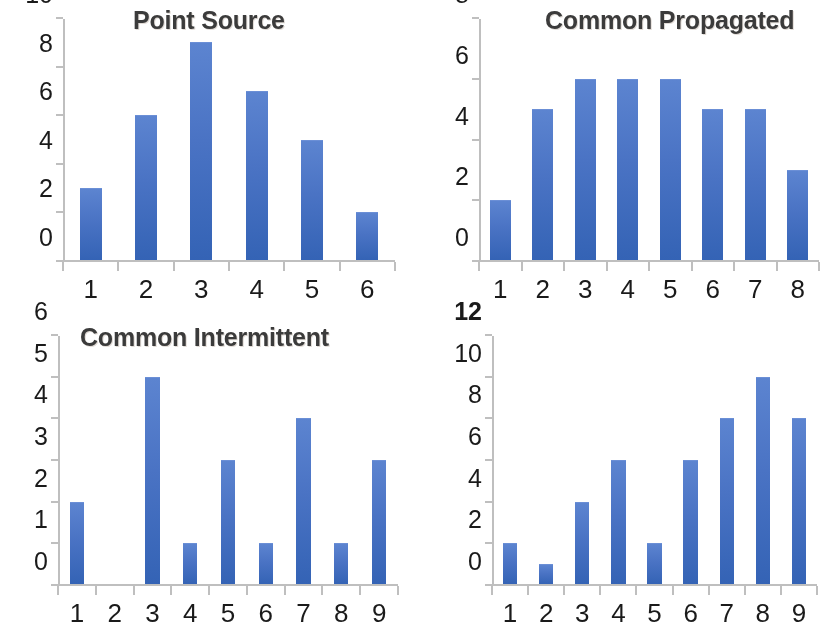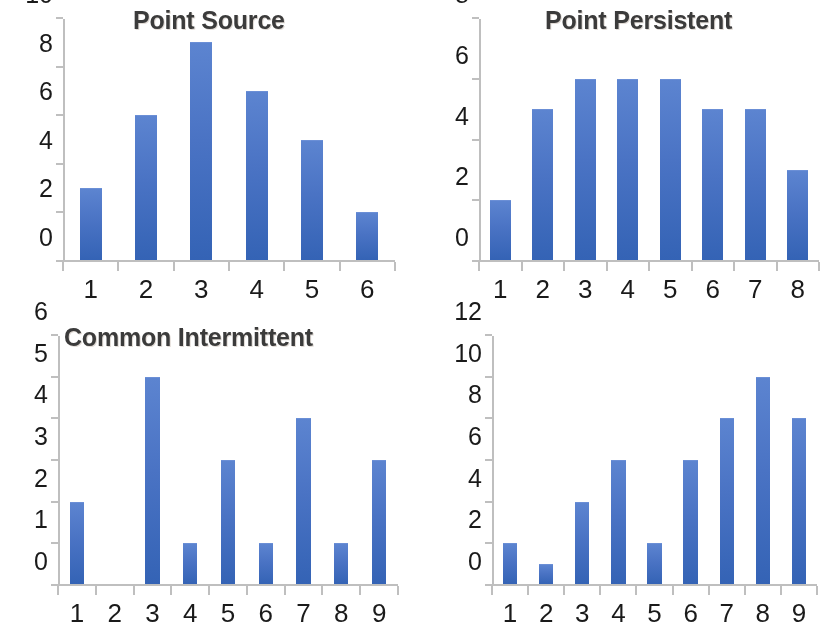--- a/index.html
+++ b/index.html
@@ -105,21 +105,21 @@
   .bar {
     position: absolute;
     bottom: 2px;
     background: linear-gradient(to bottom, #5c84d0 0%, #4a73c4 45%, #3463b5 100%);
     border-top: 1px solid #6b8fd6;
   }
 
   
   #panel-point-source .chart-title { left: 133px; }
   #panel-common-persistent .chart-title { left: 126px; }
-  #panel-common-intermittent .chart-title { left: 64px; }
+  #panel-common-intermittent .chart-title { left: 80px; }
   #panel-propagated .chart-title { left: 160px; }
 
   #panel-point-source .plot-wrap      { left: 63px; top: 19px; width: 332px; height: 243px; }
   #panel-common-persistent .plot-wrap { left: 60px; top: 19px; width: 340px; height: 243px; }
   #panel-common-intermittent .plot-wrap { left: 58px; top: 19px; width: 340px; height: 250px; }
   #panel-propagated .plot-wrap        { left: 73px; top: 19px; width: 325px; height: 250px; }
 </style>
 </head>
 <body>
 
@@ -158,21 +158,21 @@
         <div class="bar" style="left: 5%; width: 6.66667%; height: calc(30% - 2px);"></div>
         <div class="bar" style="left: 21.6667%; width: 6.66667%; height: calc(60% - 2px);"></div>
         <div class="bar" style="left: 38.3333%; width: 6.66667%; height: calc(90% - 2px);"></div>
         <div class="bar" style="left: 55%; width: 6.66667%; height: calc(70% - 2px);"></div>
         <div class="bar" style="left: 71.6667%; width: 6.66667%; height: calc(50% - 2px);"></div>
         <div class="bar" style="left: 88.3333%; width: 6.66667%; height: calc(20% - 2px);"></div>
       </div>
   </div>
 
   <div class="chart-panel" id="panel-common-persistent">
-    <div class="chart-title">Point Persistent</div>
+    <div class="chart-title">Common Propagated</div>
     <div class="plot-wrap">
       <div class="y-axis-line"></div>
       <div class="x-axis-line"></div>
     <div class="y-tick" style="bottom: calc(0% - 1px);"></div>
         <div class="y-tick-label" style="bottom: 0%;">0</div>
         <div class="y-tick" style="bottom: calc(25% - 1px);"></div>
         <div class="y-tick-label" style="bottom: 25%;">2</div>
         <div class="y-tick" style="bottom: calc(50% - 1px);"></div>
         <div class="y-tick-label" style="bottom: 50%;">4</div>
         <div class="y-tick" style="bottom: calc(75% - 1px);"></div>
@@ -266,21 +266,21 @@
         <div class="y-tick-label" style="bottom: 16.6667%;">2</div>
         <div class="y-tick" style="bottom: calc(33.3333% - 1px);"></div>
         <div class="y-tick-label" style="bottom: 33.3333%;">4</div>
         <div class="y-tick" style="bottom: calc(50% - 1px);"></div>
         <div class="y-tick-label" style="bottom: 50%;">6</div>
         <div class="y-tick" style="bottom: calc(66.6667% - 1px);"></div>
         <div class="y-tick-label" style="bottom: 66.6667%;">8</div>
         <div class="y-tick" style="bottom: calc(83.3333% - 1px);"></div>
         <div class="y-tick-label" style="bottom: 83.3333%;">10</div>
         <div class="y-tick" style="bottom: calc(100% - 1px);"></div>
-        <div class="y-tick-label" style="bottom: 100%;">12</div>
+        <div class="y-tick-label" style="bottom: 100%; font-weight: bold;">12</div>
         <div class="x-tick" style="left: calc(0% - 1px);"></div>
         <div class="x-tick" style="left: calc(11.1111% - 1px);"></div>
         <div class="x-tick" style="left: calc(22.2222% - 1px);"></div>
         <div class="x-tick" style="left: calc(33.3333% - 1px);"></div>
         <div class="x-tick" style="left: calc(44.4444% - 1px);"></div>
         <div class="x-tick" style="left: calc(55.5556% - 1px);"></div>
         <div class="x-tick" style="left: calc(66.6667% - 1px);"></div>
         <div class="x-tick" style="left: calc(77.7778% - 1px);"></div>
         <div class="x-tick" style="left: calc(88.8889% - 1px);"></div>
         <div class="x-tick" style="left: calc(100% - 1px);"></div>

